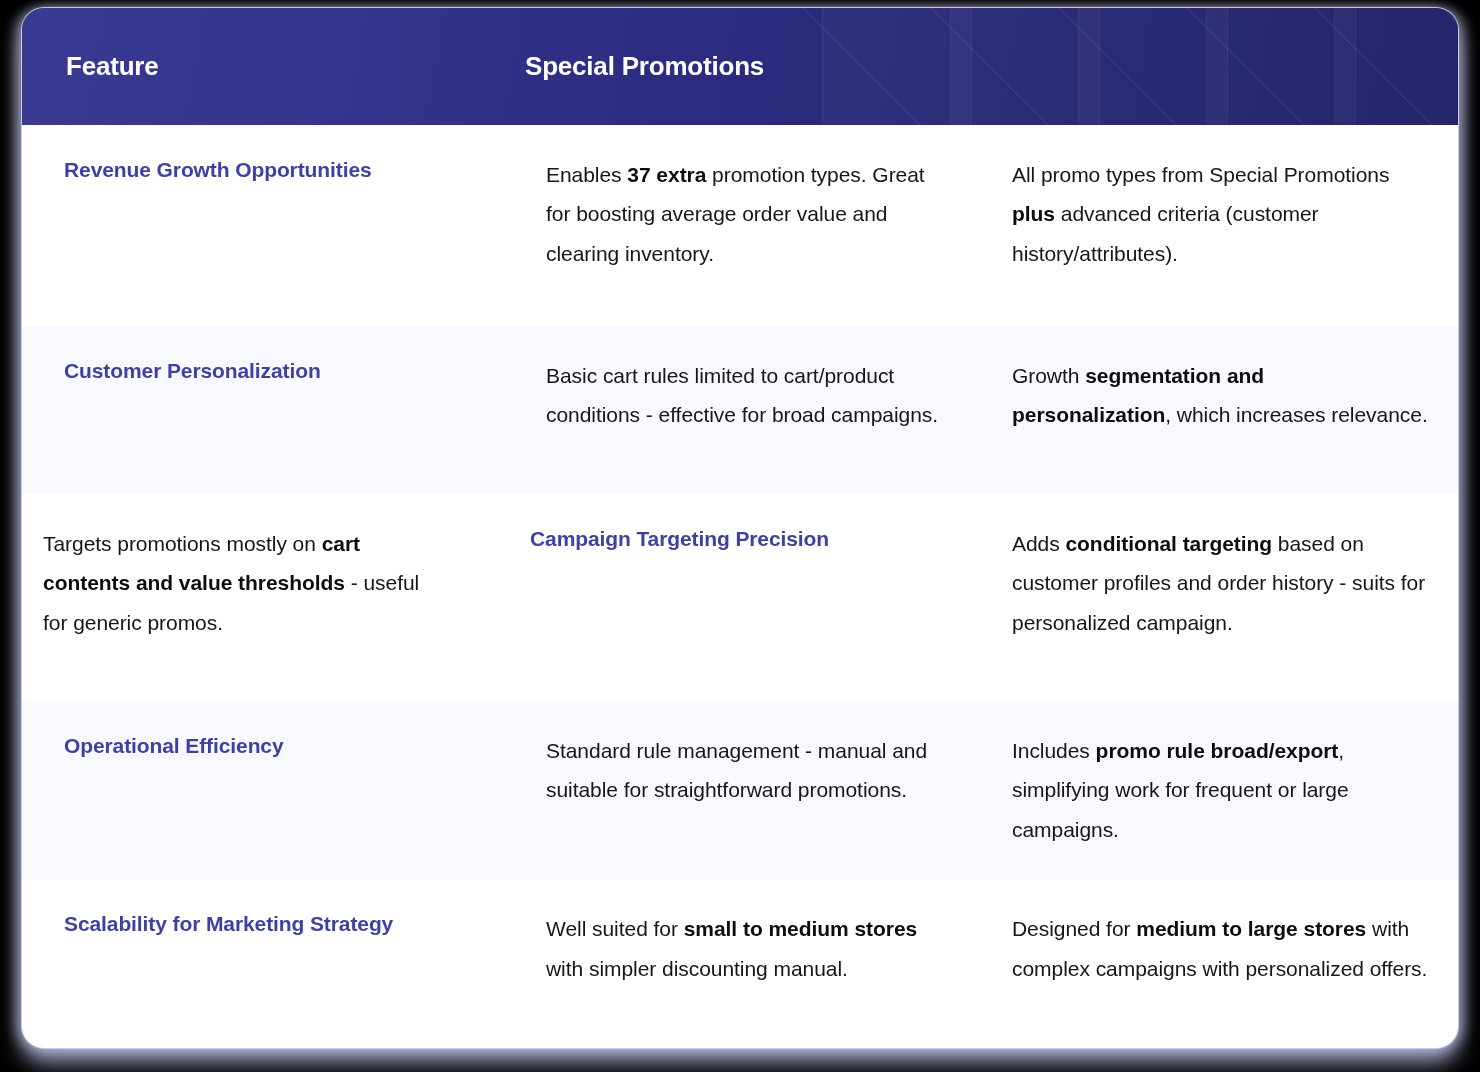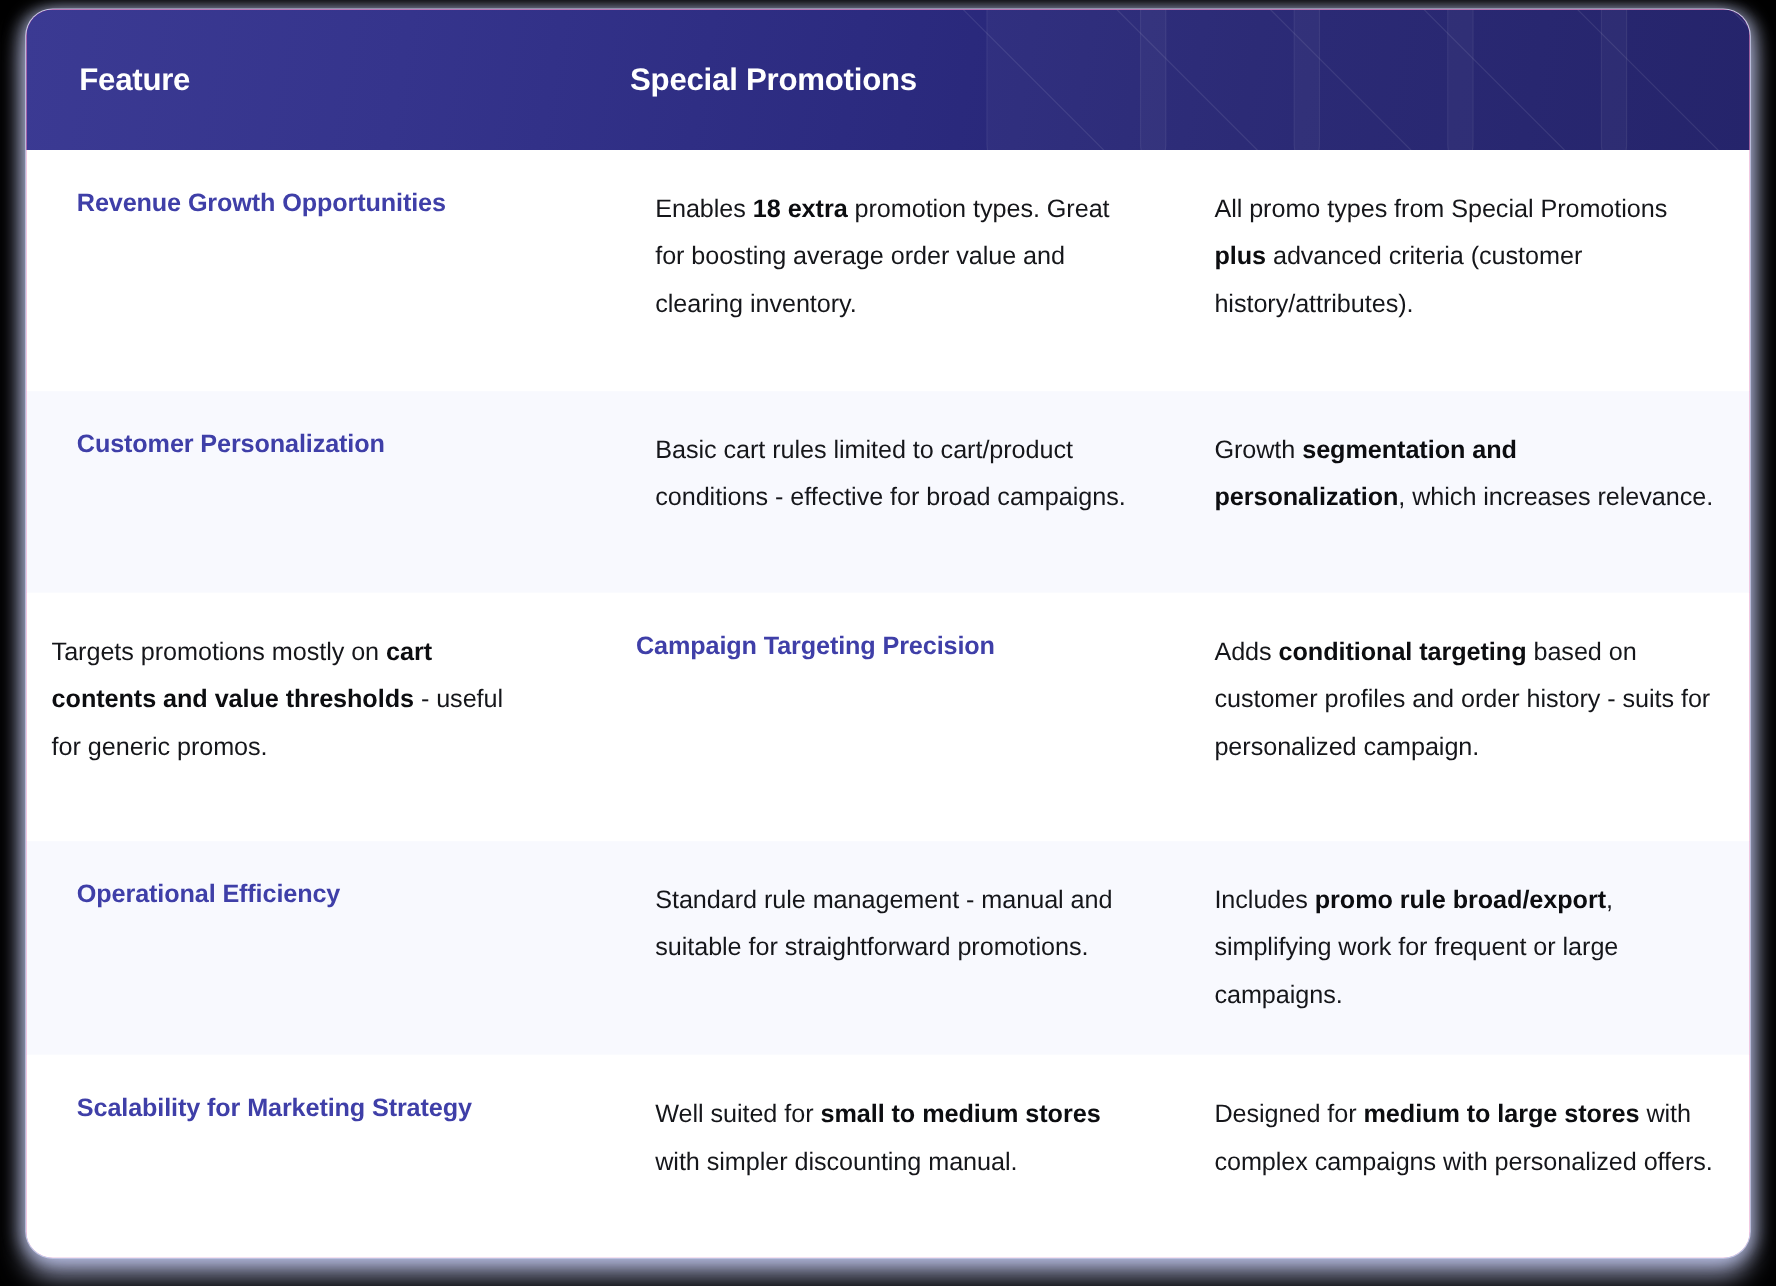--- a/index.html
+++ b/index.html
@@ -20,21 +20,21 @@
     overflow: hidden;
   }
 
   
   .card {
     position: absolute;
     left: 22px;
     top: 8px;
     width: 1436px;
     height: 1040px;
-    background: #ec4899;
+    background: #15803d;
     border-radius: 22px;
     overflow: hidden;
     box-shadow:
       0 0 0 1px rgba(200,204,235,0.95),
       -6px 0 12px rgba(188,194,232,0.55),
       6px 0 12px rgba(188,194,232,0.55),
       0 14px 22px rgba(188,194,232,0.85);
   }
 
   
@@ -153,21 +153,21 @@
       <div class="thead-inner">
         <div class="th col-feature">Feature</div>
         <div class="th col-sp">Special Promotions</div>
       </div>
     </div>
 
     <div class="tbody">
 
       <div class="row plain r1">
         <div class="cell feature">Revenue Growth Opportunities</div>
-        <div class="cell desc c2"><span>Enables </span><b>18 extra</b><span> promotion types. Great for boosting average order value and clearing inventory.</span></div>
+        <div class="cell desc c2"><span>Enables </span><b>37 extra</b><span> promotion types. Great for boosting average order value and clearing inventory.</span></div>
         <div class="cell desc c3"><span>All promo types from Special Promotions </span><b>plus</b><span> advanced criteria (customer history/attributes).</span></div>
       </div>
 
       <div class="row alt r2">
         <div class="cell feature">Customer Personalization</div>
         <div class="cell desc c2"><span>Basic cart rules limited to cart/product conditions - effective for broad campaigns.</span></div>
         <div class="cell desc c3"><span>Growth </span><b>segmentation and personalization</b><span>, which increases relevance.</span></div>
       </div>
 
       <div class="row plain r3">

